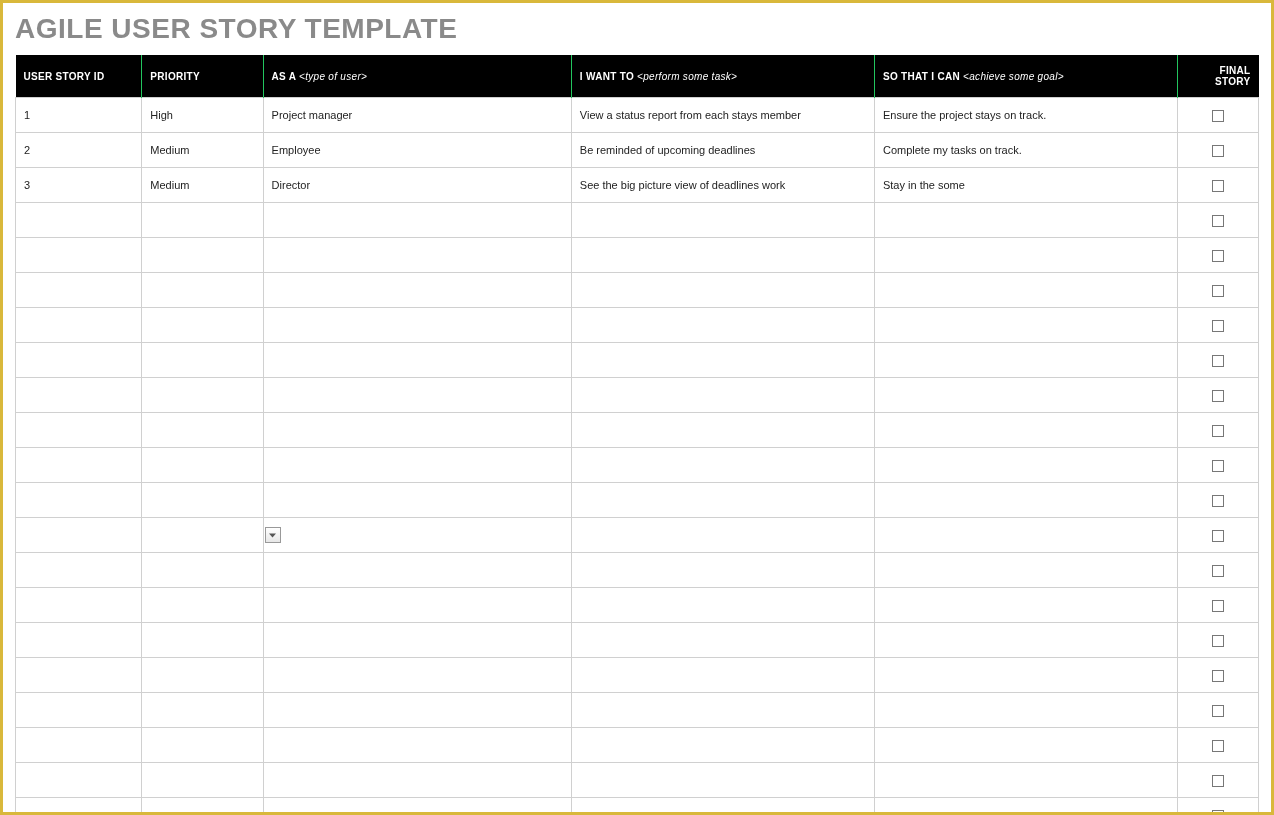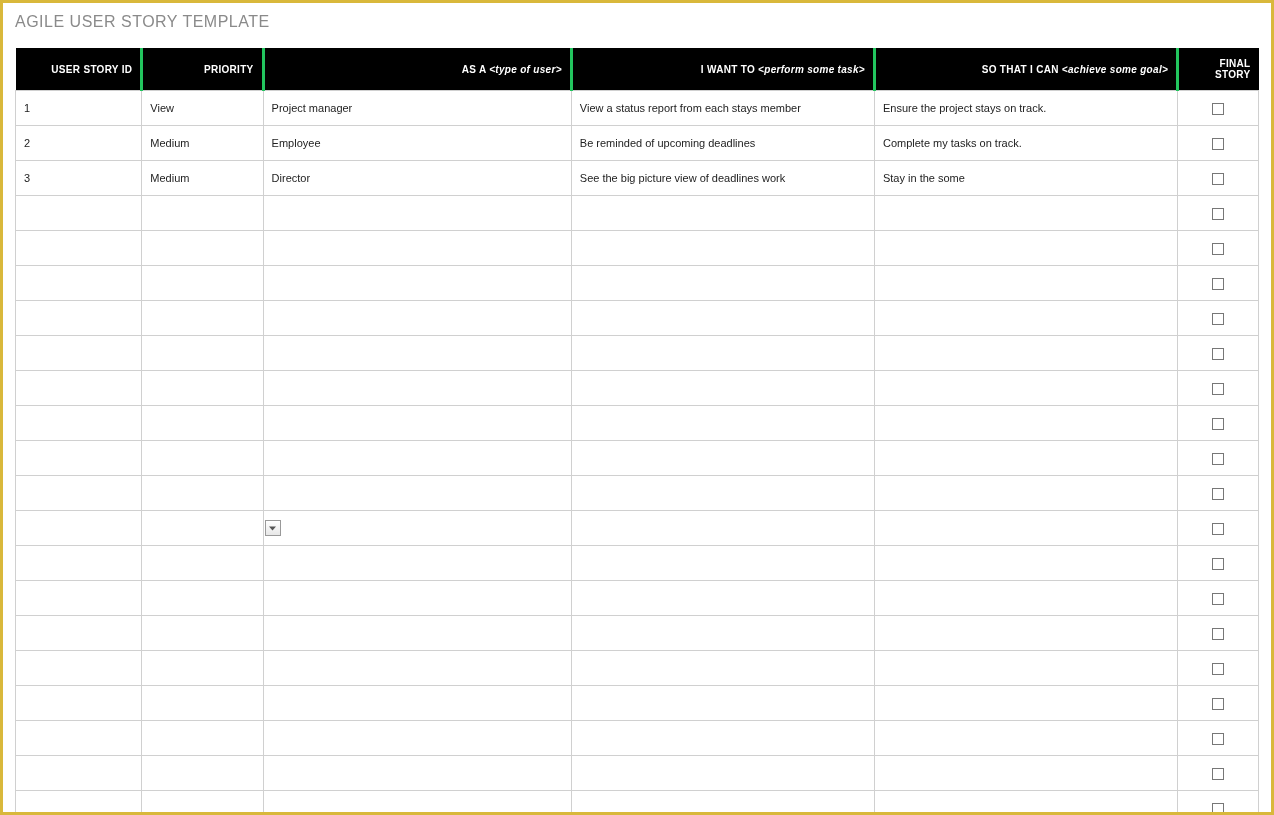--- a/index.html
+++ b/index.html
@@ -14,49 +14,49 @@
   }
   .frame {
     width: 1274px;
     height: 815px;
     border: 3px solid #d9b83b;
     padding: 8px 12px 0 12px;
     position: relative;
     overflow: hidden;
   }
   .title {
-    font-size: 16px;
-    font-weight: 400;
+    font-size: 28px;
+    font-weight: 700;
     color: #8a8a8a;
     letter-spacing: 0.5px;
-    margin-bottom: 17px;
+    margin-bottom: 10px;
     margin-top: 2px;
     font-family: "Century Gothic", "Trebuchet MS", Arial, sans-serif;
   }
   table {
     width: 100%;
     border-collapse: collapse;
     table-layout: fixed;
   }
   thead th {
     background: #000;
     color: #fff;
     font-size: 10px;
     font-weight: 700;
-    text-align: right;
+    text-align: left;
     padding: 10px 8px;
-    border-right: 3px solid #22c55e;
+    border-right: 1px solid #22c55e;
     letter-spacing: 0.3px;
   }
   thead th:last-child {
     text-align: right;
     border-right: none;
   }
   thead th .sub {
-    font-weight: 700;
+    font-weight: 400;
     font-style: italic;
     margin-top: 29px;
   }
   tbody td {
     border: 1px solid #d0d0d0;
     font-size: 11px;
     color: #222;
     padding: 10px 8px;
     height: 35px;
     vertical-align: middle;
@@ -127,21 +127,21 @@
         </th>
         <th>
           <span>SO THAT I CAN </span><span class="sub">&lt;achieve some goal&gt;</span>
         </th>
         <th>FINAL STORY</th>
       </tr>
     </thead>
     <tbody id="tbody">
         <tr>
           <td>1</td>
-          <td>View</td>
+          <td>High</td>
           <td>Project manager</td>
           <td>View a status report from each stays member</td>
           <td>Ensure the project stays on track.</td>
           <td class="final"><span class="checkbox"></span></td>
         </tr>
         <tr>
           <td>2</td>
           <td>Medium</td>
           <td>Employee</td>
           <td>Be reminded of upcoming deadlines</td>

